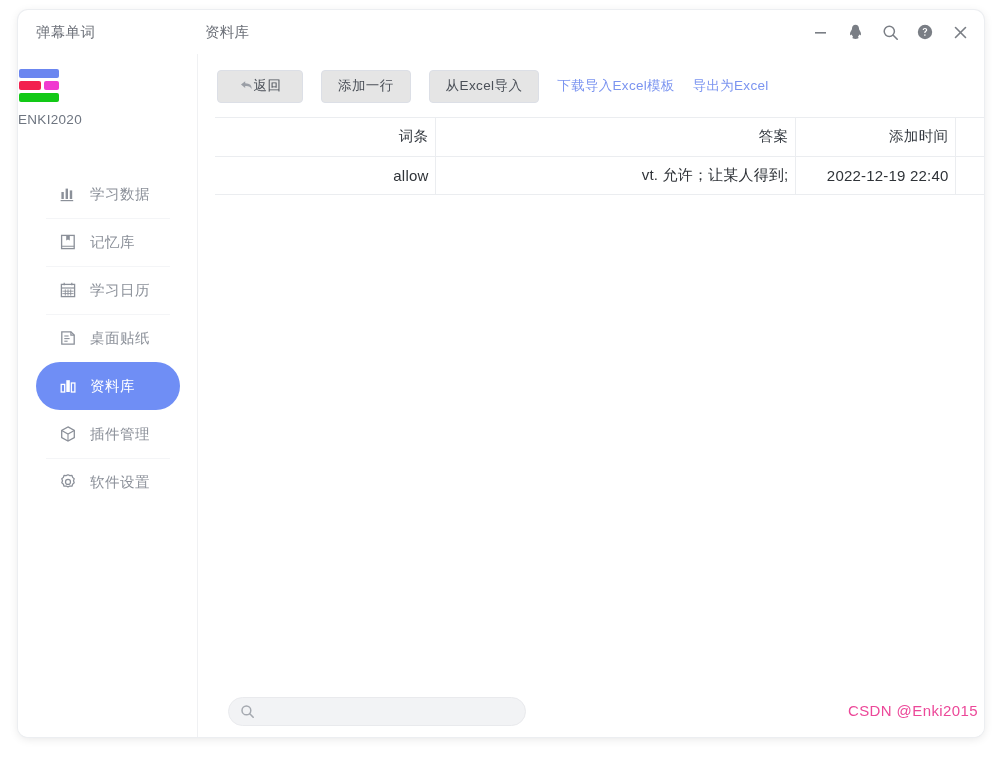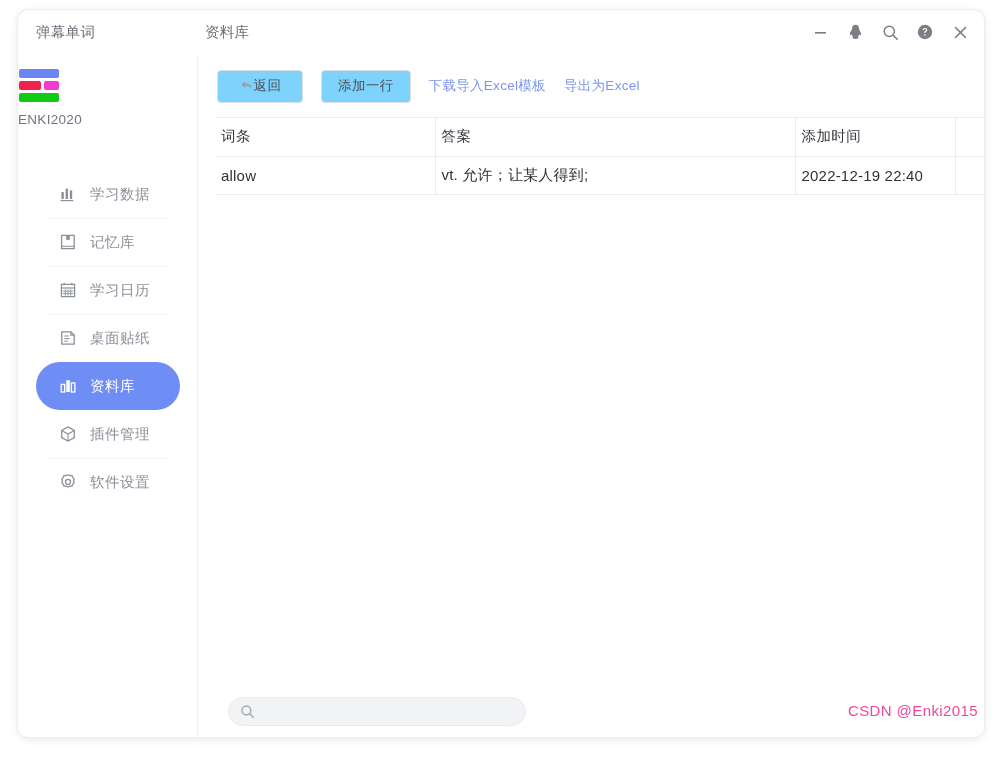--- a/index.html
+++ b/index.html
@@ -142,21 +142,21 @@
     position: absolute; left: 0; top: 8px;
     height: 48px; width: 100%;
     display: flex; align-items: center;
     padding-left: 19px;
     gap: 18px;
   }
   .tb-btn {
     height: 33px;
     min-width: 86px;
     padding: 0 16px;
-    background: #7dd3fc;
+    background: #e5e5e5;
     border: 1px solid #dcdfe6;
     border-radius: 4px;
     font-size: 13.5px;
     color: #4b5058;
     font-family: inherit;
     display: flex; align-items: center; justify-content: center;
     cursor: pointer;
     letter-spacing: .4px;
     white-space: nowrap;
   }
@@ -178,21 +178,21 @@
     overflow: hidden;
   }
   table#data-table {
     border-collapse: collapse;
     width: 783px;
     table-layout: fixed;
   }
   #data-table th, #data-table td {
     border-right: 1px solid #ebedf0;
     border-bottom: 1px solid #ebedf0;
-    text-align: left;
+    text-align: right;
     font-weight: normal;
     color: #2f3338;
     padding: 0 6px;
     overflow: hidden;
     white-space: nowrap;
     text-overflow: ellipsis;
   }
   #data-table th {
     height: 38px;
     font-size: 14.5px;
@@ -422,20 +422,23 @@
               <path d="M6.2 2.2L2 5.6l4.2 3.4V6.9c3.5-.2 5.3.8 6.5 3.1.2-3.6-1.7-5.6-6.5-5.8z" fill="#9b9fa6"></path>
             </svg>
           </span>
           <span>返回</span>
         </button>
 
         <button class="tb-btn">
           <span>添加一行</span>
         </button>
 
+        <button class="tb-btn">
+          <span>从Excel导入</span>
+        </button>
 
         <a class="tb-link">下载导入Excel模板</a>
 
         <a class="tb-link">导出为Excel</a>
       </div>
 
       <div id="table-wrap">
         <table id="data-table">
           <colgroup>
             <col style="width:220px">

